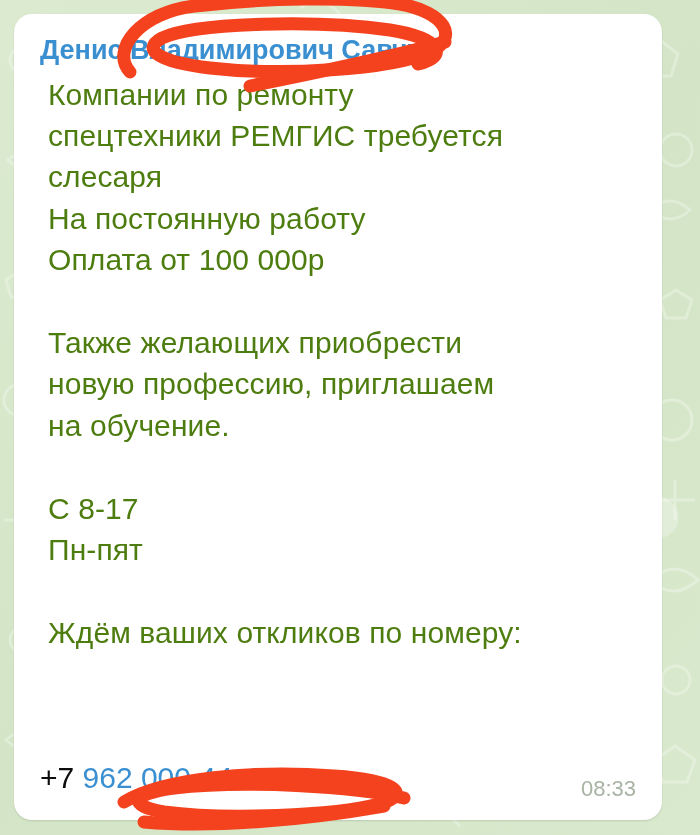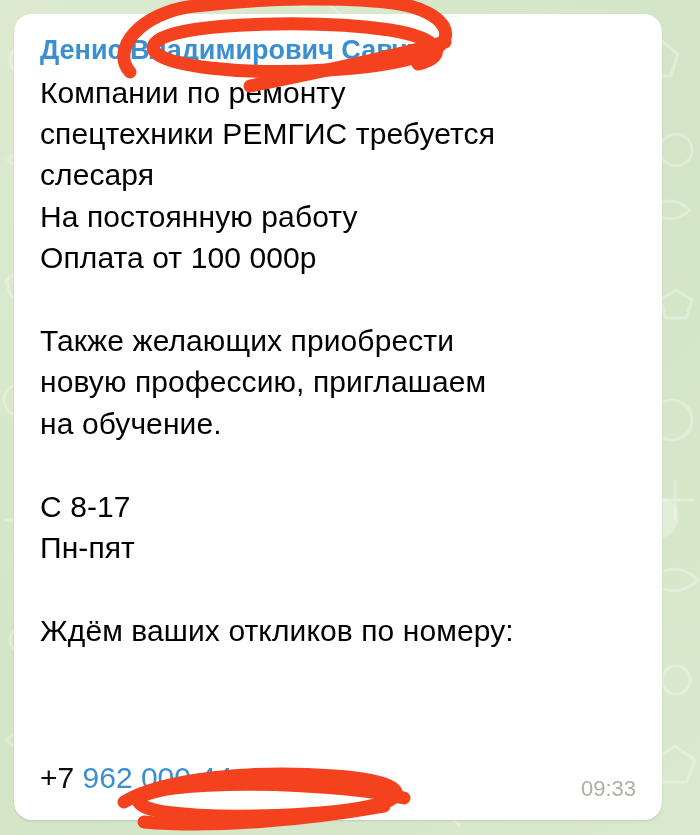--- a/index.html
+++ b/index.html
@@ -57,25 +57,25 @@
   }
   .sender {
     color: #3a8fd1;
     font-size: 27px;
     font-weight: bold;
     line-height: 1.1;
     margin: 0 0 6px 0;
     white-space: nowrap;
   }
   .msg-text {
-    color: #000000;
+    color: #4d7c0f;
     font-size: 30px;
     line-height: 1.38;
     white-space: pre-wrap;
-    margin: 0;
+    margin: 8px;
     letter-spacing: 0.1px;
   }
   .phone-line {
     color: #0d0d0d;
     font-size: 30px;
     line-height: 1.38;
     position: absolute;
     left: 26px;
     bottom: 22px;
     margin: 0;
@@ -156,21 +156,21 @@
 
 С 8-17
 Пн-пят
 
 Ждём ваших откликов по номеру:</div>
 
       <div class="phone-line">
         <span>+7 </span><span class="phone-link">962 000 44-44</span>
       </div>
 
-      <div class="timestamp">09:33</div>
+      <div class="timestamp">08:33</div>
     </div>
   </div>
 
   <svg class="scribble scribble-top" viewBox="0 0 380 110" xmlns="http://www.w3.org/2000/svg">
     <g fill="none" stroke="#f5421e" stroke-width="13" stroke-linecap="round" stroke-linejoin="round">
       <path d="M30 82 C 10 60, 40 22, 95 16 C 160 8, 250 6, 300 14 C 345 22, 360 48, 330 62 C 290 80, 180 86, 110 78 C 60 72, 40 60, 62 48 C 95 32, 220 30, 290 40 C 340 48, 350 66, 318 74"></path>
       <path d="M150 96 C 200 86, 280 70, 345 52"></path>
     </g>
   </svg>
 

